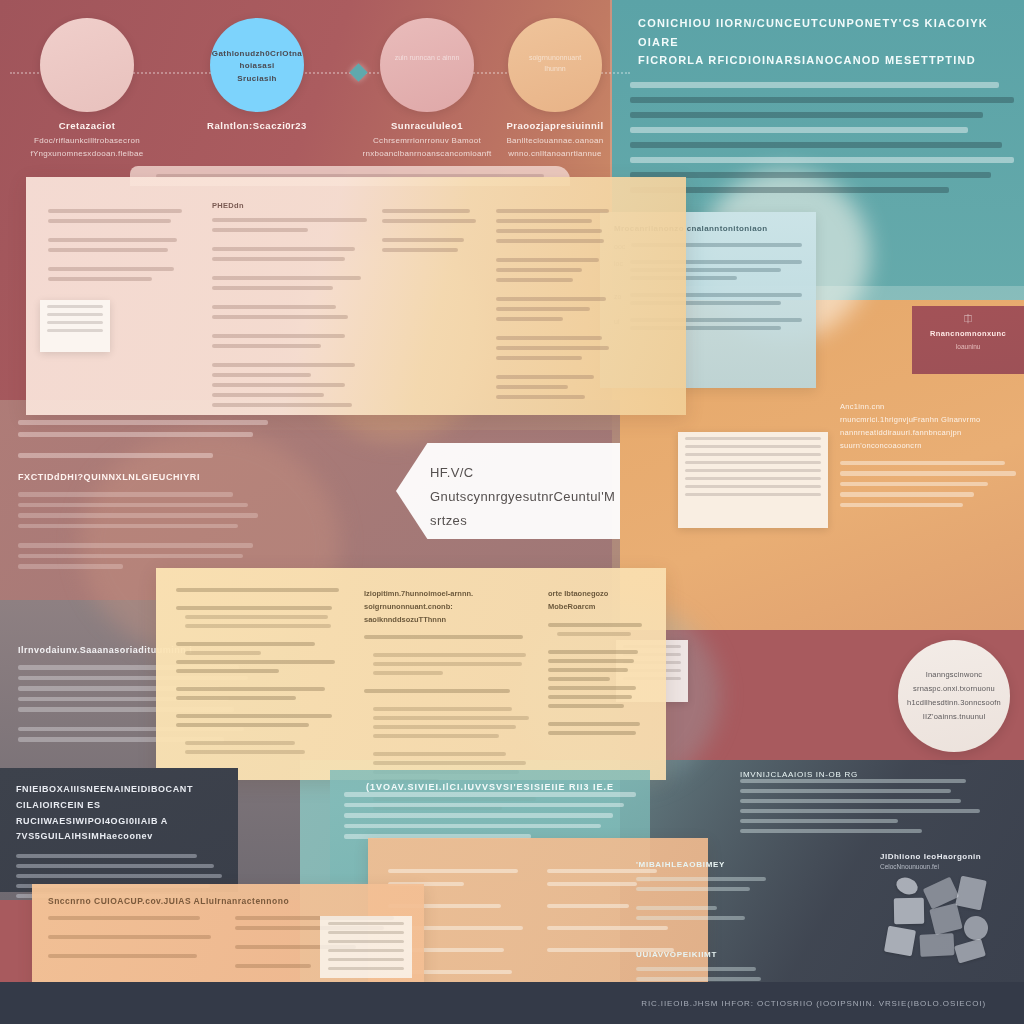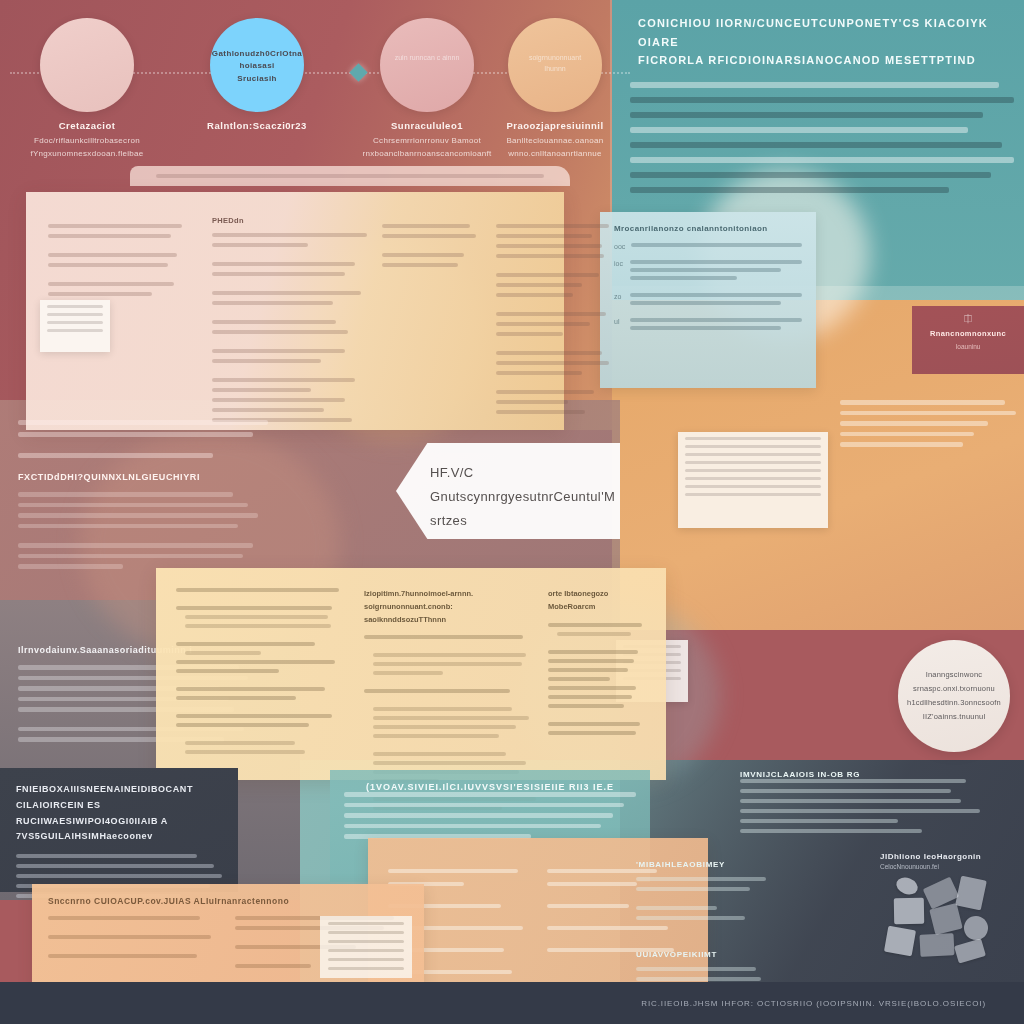--- a/index.html
+++ b/index.html
@@ -85,21 +85,21 @@
   
   .ortext{position:absolute;left:840px;top:400px;width:176px;}
   .ortext .ot-h{font-size:7.5px;color:rgba(255,252,248,.88);line-height:1.75;
     filter:blur(.55px);letter-spacing:.3px;margin-bottom:8px;}
   .ortext .ot-l{height:4.5px;background:rgba(255,250,244,.45);border-radius:2px;margin-bottom:6px;}
 
   
   .folder-tab{position:absolute;left:130px;top:166px;width:440px;height:20px;
     background:rgba(246,222,214,.78);border-radius:8px 14px 0 0;}
   .folder-tab .ft-l{height:4px;margin:8px 26px 0;background:rgba(140,100,96,.26);border-radius:2px;}
-  .doc{position:absolute;left:26px;top:192px;width:538px;height:238px;
+  .doc{position:absolute;left:26px;top:177px;width:660px;height:238px;
     background:linear-gradient(105deg,rgba(250,228,219,.93) 0%,rgba(250,229,216,.92) 44%,
       rgba(247,222,180,.93) 62%,rgba(241,206,150,.93) 100%);
     box-shadow:0 5px 18px rgba(90,50,45,.14);}
   .doc-col{position:absolute;top:24px;}
   .dc1{left:22px;width:140px;}
   .dc2{left:186px;width:155px;}
   .dc3{left:356px;width:100px;}
   .dc4{left:470px;width:120px;}
   .doc-h{font-size:7.5px;color:#7a5a52;font-weight:bold;filter:blur(.5px);margin-bottom:8px;letter-spacing:.3px;}
   .doc-l{height:4px;background:rgba(122,88,78,.26);border-radius:2px;margin-bottom:6px;}
@@ -180,21 +180,21 @@
 
   
   .peach2{position:absolute;left:368px;top:838px;width:340px;height:156px;
     background:linear-gradient(110deg,rgba(243,190,146,.92),rgba(241,186,142,.9));
     box-shadow:0 4px 14px rgba(80,50,30,.14);padding:22px 20px;box-sizing:border-box;
     display:flex;gap:18px;}
   .peach2 .p2c{flex:1;}
   .peach2 .p2-l{height:4px;background:rgba(250,240,228,.55);border-radius:2px;margin-bottom:9px;}
 
   .rtcol{position:absolute;left:740px;top:770px;width:240px;}
-  .rtcol .rc-h{font-size:8px;font-weight:bold;color:#eaf6f5;letter-spacing:.7px;
+  .rtcol .rc-h{font-size:8px;font-weight:normal;color:#eaf6f5;letter-spacing:.7px;
     filter:blur(.5px);}
   .rtcol .rc-l{height:4px;background:rgba(230,245,244,.4);border-radius:2px;margin-bottom:6px;}
 
   .lcol{position:absolute;left:636px;top:860px;width:130px;}
   .lcol .lc-h{font-size:8px;font-weight:bold;color:#e8f4f3;letter-spacing:.7px;
     filter:blur(.5px);margin-bottom:8px;}
   .lcol .lc-l{height:4px;background:rgba(230,245,244,.38);border-radius:2px;margin-bottom:6px;}
 
   
   .icluster{position:absolute;left:880px;top:852px;width:130px;height:120px;}
@@ -323,20 +323,24 @@
       </div>
   </div>
 
   <div class="redcard">
     <div class="rc-ic">⎅</div>
     <div class="rc-t">Rnancnomnonxunc</div>
     <div class="rc-s">Ioauninu</div>
   </div>
 
   <div class="ortext">
+    <div class="ot-h" style="white-space:pre-line;">Anc1inn.cnn
+rnuncmrici.1hrignvjuFranhn Glnanvrmo
+nannrneatiddirauuri.fannbncanjpn
+suurn'onconcoaooncrn</div>
     <div id="orange-lines">
         <div class="ot-l" style="width: 94%;"></div>
         <div class="ot-l" style="width: 100%;"></div>
         <div class="ot-l" style="width: 84%;"></div>
         <div class="ot-l" style="width: 76%;"></div>
         <div class="ot-l" style="width: 70%;"></div>
       </div>
   </div>
 
   <div class="folder-tab">

